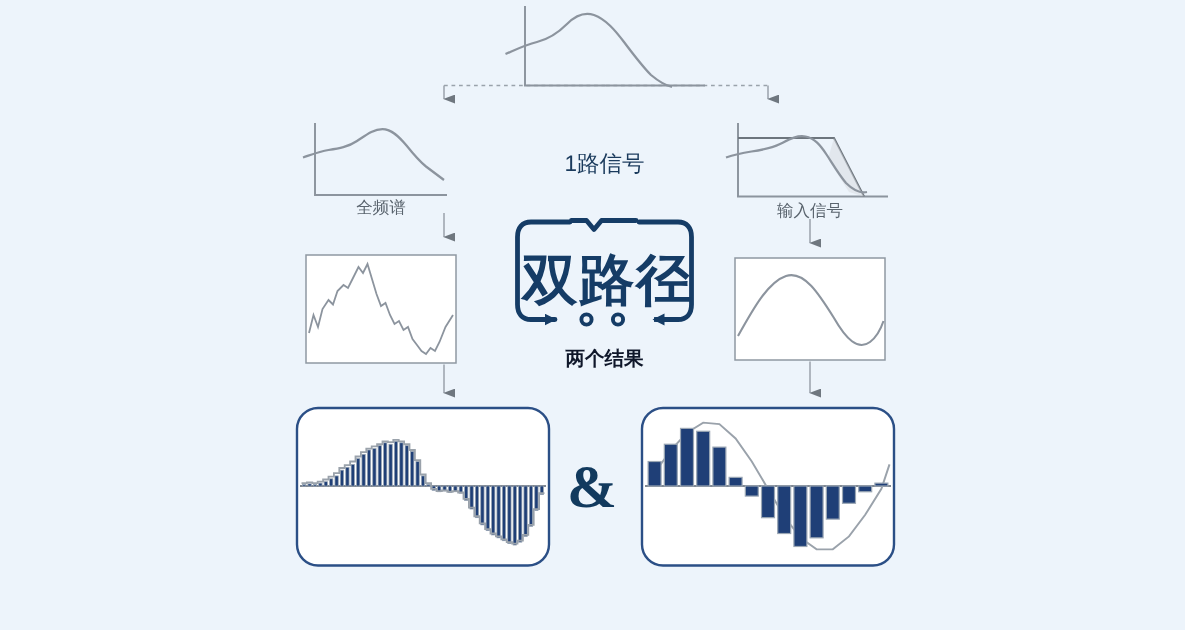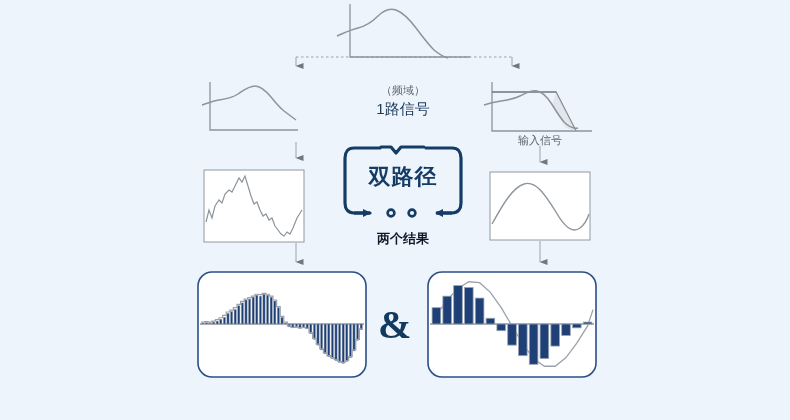--- a/index.html
+++ b/index.html
@@ -15,21 +15,21 @@
   .lbl.small{font-size:11px;color:#5a646e;}
   .lbl.bold{font-size:15px;font-weight:normal;color:#1a3a5c;}
   .lbl.mid{font-size:13px;font-weight:bold;color:#0f172a;}
   .lbl.rate{font-size:14px;font-weight:bold;color:#1f3f63;}
   svg{position:absolute;left:0;top:0;overflow:visible;}
   .amp{
     position:absolute;font-size:40px;font-weight:bold;color:#123a5e;
     font-family:"Liberation Serif","DejaVu Serif",serif;
   }
   .dp-word{
-    position:absolute;font-size:22px;font-weight:bold;color:#153c66;
+    position:absolute;font-size:37px;font-weight:bold;color:#153c66;
     letter-spacing:1px;white-space:nowrap;
   }
 </style>
 </head>
 <body>
 
 <div id="stage">
 
   <svg width="790" height="420">
     <defs>
@@ -194,23 +194,23 @@
           <rect x="529.28" y="324.00" width="8.64" height="40.32" fill="#1f3f77" stroke="#9aa6b4" stroke-width="0.8"></rect>
           <rect x="540.08" y="324.00" width="8.64" height="34.56" fill="#1f3f77" stroke="#9aa6b4" stroke-width="0.8"></rect>
           <rect x="550.88" y="324.00" width="8.64" height="22.08" fill="#1f3f77" stroke="#9aa6b4" stroke-width="0.8"></rect>
           <rect x="561.68" y="324.00" width="8.64" height="11.52" fill="#1f3f77" stroke="#9aa6b4" stroke-width="0.8"></rect>
           <rect x="572.48" y="324.00" width="8.64" height="3.84" fill="#1f3f77" stroke="#9aa6b4" stroke-width="0.8"></rect>
           <rect x="583.28" y="322.08" width="8.64" height="1.92" fill="#1f3f77" stroke="#9aa6b4" stroke-width="0.8"></rect>
         </g>
     </g>
   </svg>
 
-  <div class="lbl small" style="left:348px;top:83px;width:110px;">（频域）</div>
   <div class="lbl bold" style="left:348px;top:100px;width:110px;">1路信号</div>
 
+  <div class="lbl small" style="left:206px;top:131px;width:96px;">全频谱</div>
 
   <div class="lbl small" style="left:490px;top:133px;width:100px;">输入信号</div>
 
   <div class="dp-word" style="left:348px;top:162px;width:110px;text-align:center;">双路径</div>
 
   <div class="lbl mid" style="left:348px;top:230px;width:110px;">两个结果</div>
 
   <div class="amp" style="left:378px;top:301px;">&amp;</div>
 
 

